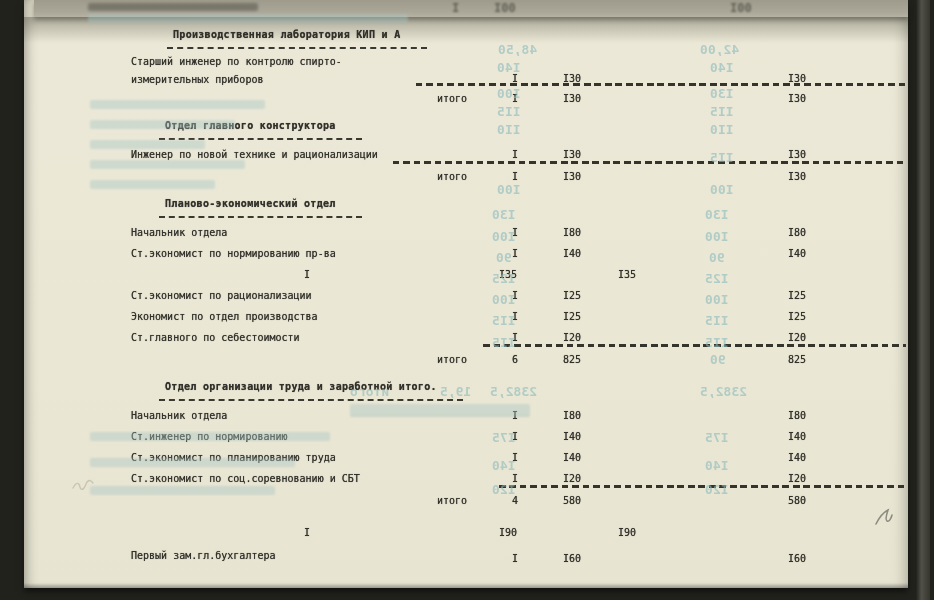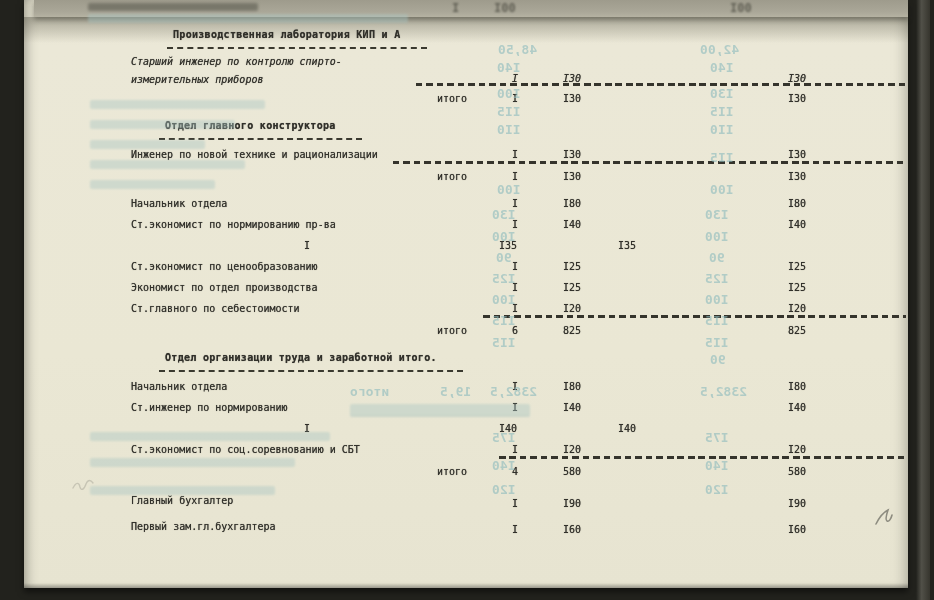--- a/index.html
+++ b/index.html
@@ -54,21 +54,21 @@
   }
   .sec-1 .heading{margin-left:36px;}
   .overtype .h-inner{text-shadow:1px 0 0 #31302a,0 0 1px rgba(30,30,25,.8);}
   .row{
     position:relative;
     display:grid;
     grid-template-columns:352px 64px 170px 1fr;
     align-items:end;
     height:21px;
   }
-  .row.two-line{height:34px;font-style:italic;}
+  .row.two-line{height:34px;}
   .row .lbl{white-space:pre-line;align-self:center;}
   .row .cnt{text-align:center;padding-bottom:1px;}
   .row .s1{padding-left:16px;padding-bottom:1px;}
   .row .s2{padding-left:71px;padding-bottom:1px;}
   .row.total-row{height:22px;}
   .row.total-row .lbl{text-align:right;padding-right:16px;align-self:end;padding-bottom:1px;}
   .rule{
     position:absolute;bottom:1px;height:3px;right:-12px;
     background:repeating-linear-gradient(90deg,#35342c 0,#35342c 6.5px,rgba(0,0,0,0) 6.5px,rgba(0,0,0,0) 10.5px);
   }
@@ -142,39 +142,40 @@
           <div class="rule" style="left: 262px;"></div>
         </div>
         <div class="row total-row">
           <div class="lbl">итого</div>
           <div class="cnt">I</div>
           <div class="s1">I30</div>
           <div class="s2">I30</div>
         </div>
       </div>
       <div class="section sec-3">
+        <div class="heading"><div class="h-inner">Планово-экономический отдел</div></div>
         <div class="row">
           <div class="lbl">Начальник отдела</div>
           <div class="cnt">I</div>
           <div class="s1">I80</div>
           <div class="s2">I80</div>
         </div>
         <div class="row">
           <div class="lbl">Ст.экономист по нормированию пр-ва</div>
           <div class="cnt">I</div>
           <div class="s1">I40</div>
           <div class="s2">I40</div>
         </div>
         <div class="row">
           <div class="cnt">I</div>
           <div class="s1">I35</div>
           <div class="s2">I35</div>
         </div>
         <div class="row">
-          <div class="lbl">Ст.экономист по ценообразованию</div>
+          <div class="lbl">Ст.экономист по рационализации</div>
           <div class="cnt">I</div>
           <div class="s1">I25</div>
           <div class="s2">I25</div>
         </div>
         <div class="row">
           <div class="lbl">Экономист по отдел производства</div>
           <div class="cnt">I</div>
           <div class="s1">I25</div>
           <div class="s2">I25</div>
         </div>
@@ -200,41 +201,41 @@
           <div class="s1">I80</div>
           <div class="s2">I80</div>
         </div>
         <div class="row">
           <div class="lbl">Ст.инженер по нормированию</div>
           <div class="cnt">I</div>
           <div class="s1">I40</div>
           <div class="s2">I40</div>
         </div>
         <div class="row">
+          <div class="lbl">Ст.экономист по планированию труда</div>
           <div class="cnt">I</div>
           <div class="s1">I40</div>
           <div class="s2">I40</div>
         </div>
         <div class="row">
           <div class="lbl">Ст.экономист по соц.соревнованию и СБТ</div>
           <div class="cnt">I</div>
           <div class="s1">I20</div>
           <div class="s2">I20</div>
           <div class="rule" style="left: 368px;"></div>
         </div>
         <div class="row total-row">
           <div class="lbl">итого</div>
           <div class="cnt">4</div>
           <div class="s1">580</div>
           <div class="s2">580</div>
         </div>
       </div>
       <div class="section sec-5 overtype">
         <div class="row">
-          <div class="lbl">Главный  бухгалтер</div>
           <div class="cnt">I</div>
           <div class="s1">I90</div>
           <div class="s2">I90</div>
         </div>
         <div class="row">
           <div class="lbl">Первый зам.гл.бухгалтера</div>
           <div class="cnt">I</div>
           <div class="s1">I60</div>
           <div class="s2">I60</div>
         </div>

